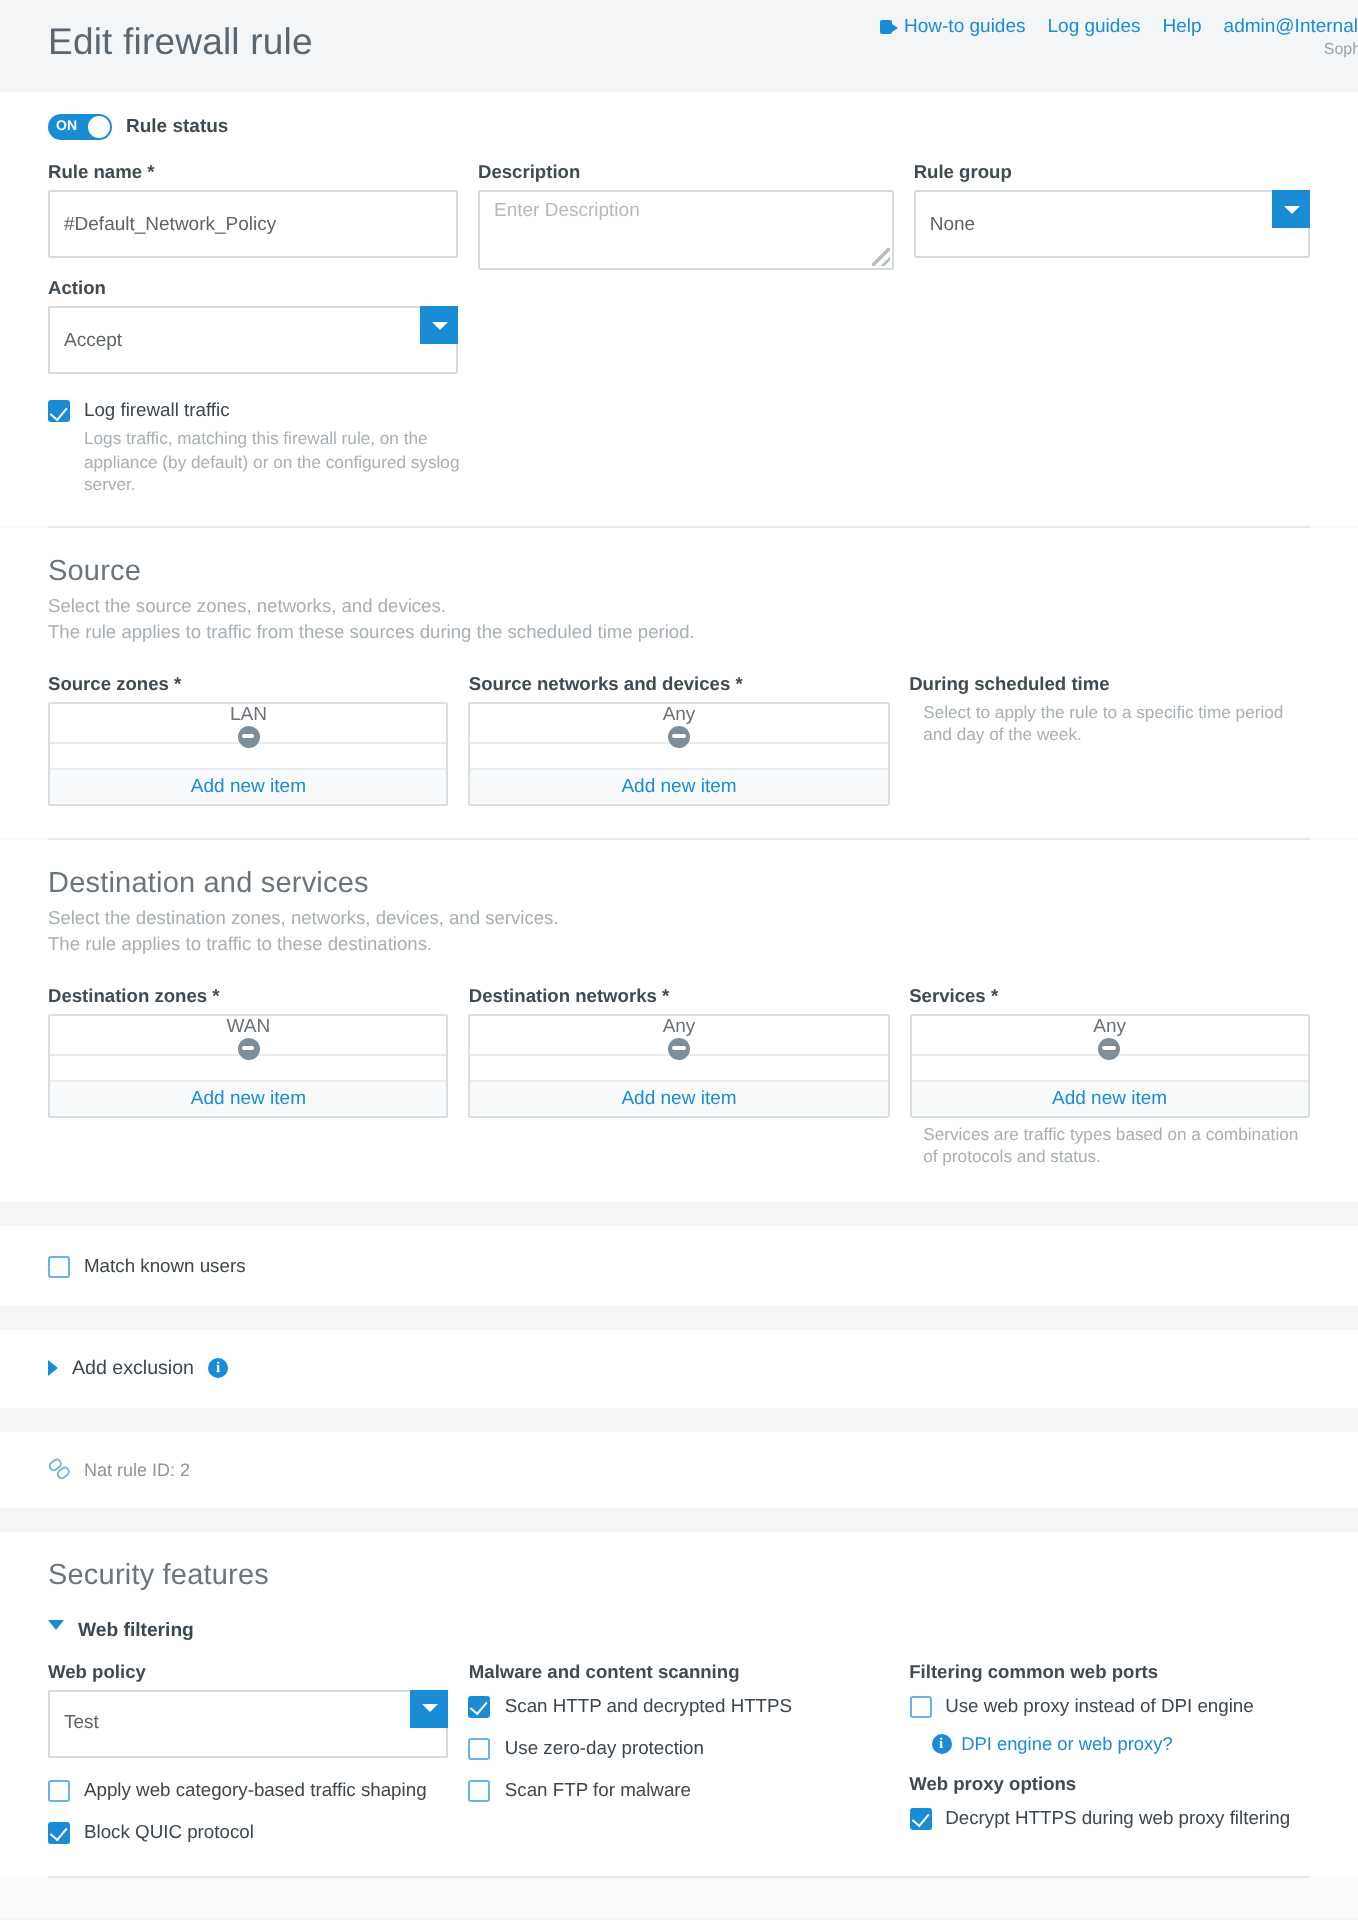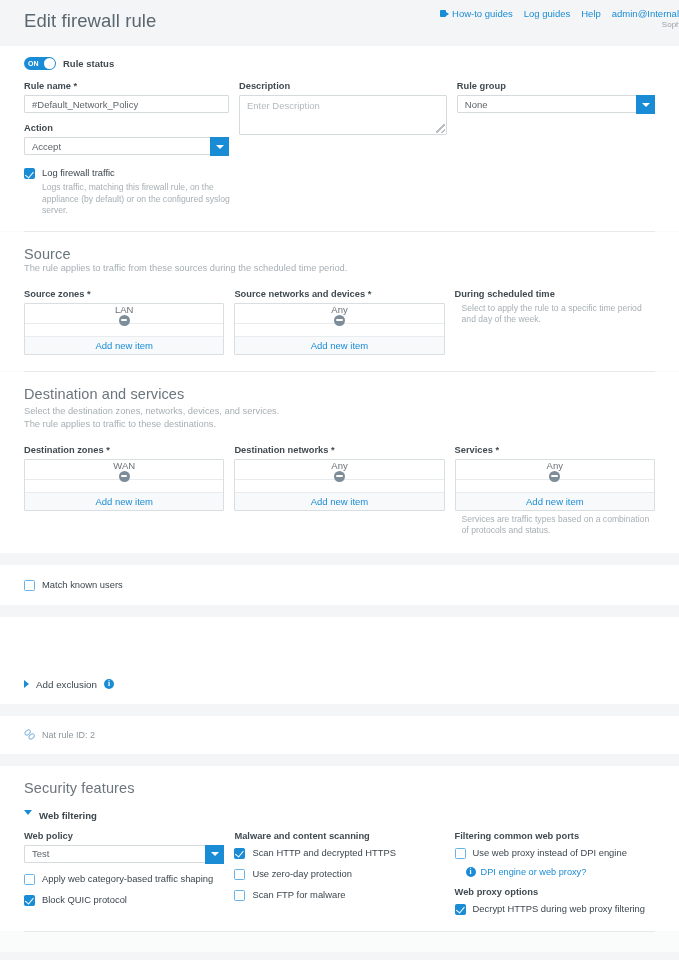--- a/index.html
+++ b/index.html
@@ -67,21 +67,21 @@
     border-radius: 50%; background: #fff;
   }
   .toggle .on-txt {
     position: absolute; left: 4px; top: 0px; font-size: 7px; color: #fff;
     font-weight: bold; line-height: 13px;
   }
   .toggle-label { font-size: 9.5px; font-weight: bold; color: #404a51; }
 
   
   .txt-input, .select-box {
-    height: 18px; border: 1px solid #d5dadd; background: #fff;
+    height: 34px; border: 1px solid #d5dadd; background: #fff;
     font-size: 9.5px; color: #5d6469; display: flex; align-items: center;
     padding-left: 7px; border-radius: 1px;
   }
   .select-box { position: relative; padding-right: 20px; }
   .sel-btn {
     position: absolute; right: -1px; top: -1px; width: 19px; height: 19px;
     background: #1a8cd6; display: flex; align-items: center; justify-content: center;
     border: 1px solid #1a8cd6;
   }
   .caret {
@@ -248,20 +248,21 @@
       </div>
     </div>
   </div>
 
   <div class="divider-wrap">
       <div class="divider"></div>
     </div>
 
   <div class="sect-pad" style="padding-bottom:16px;">
     <div class="sect-title">Source</div>
+    <div class="sect-desc">Select the source zones, networks, and devices.</div>
     <div class="sect-desc" style="padding-top:0;">The rule applies to traffic from these sources during the scheduled time period.</div>
 
     <div class="cols3" style="margin-top:14px;">
       <div class="col-a">
         <div class="field-label">
           <span>Source zones</span>
           <span class="req">*</span>
         </div>
         <div class="listbox">
           <div class="lb-item">
@@ -370,21 +371,21 @@
       <span class="cb"></span>
       <span class="cb-label">Match known users</span>
     </div>
   </div>
 </div>
 
 <div class="gap"></div>
 
 <div class="card">
   <div class="sect-pad" style="padding:14px 24px 14px 24px;">
-    <div style="display:flex; align-items:center; gap:7px;margin-top:48px;">
+    <div style="display:flex; align-items:center; gap:7px;">
       <span class="chev-right"></span>
       <span style="font-size:9.8px; color:#3c464d;">Add exclusion</span>
       <span class="info-icon">i</span>
     </div>
   </div>
 </div>
 
 <div class="gap"></div>
 
 <div class="card">

